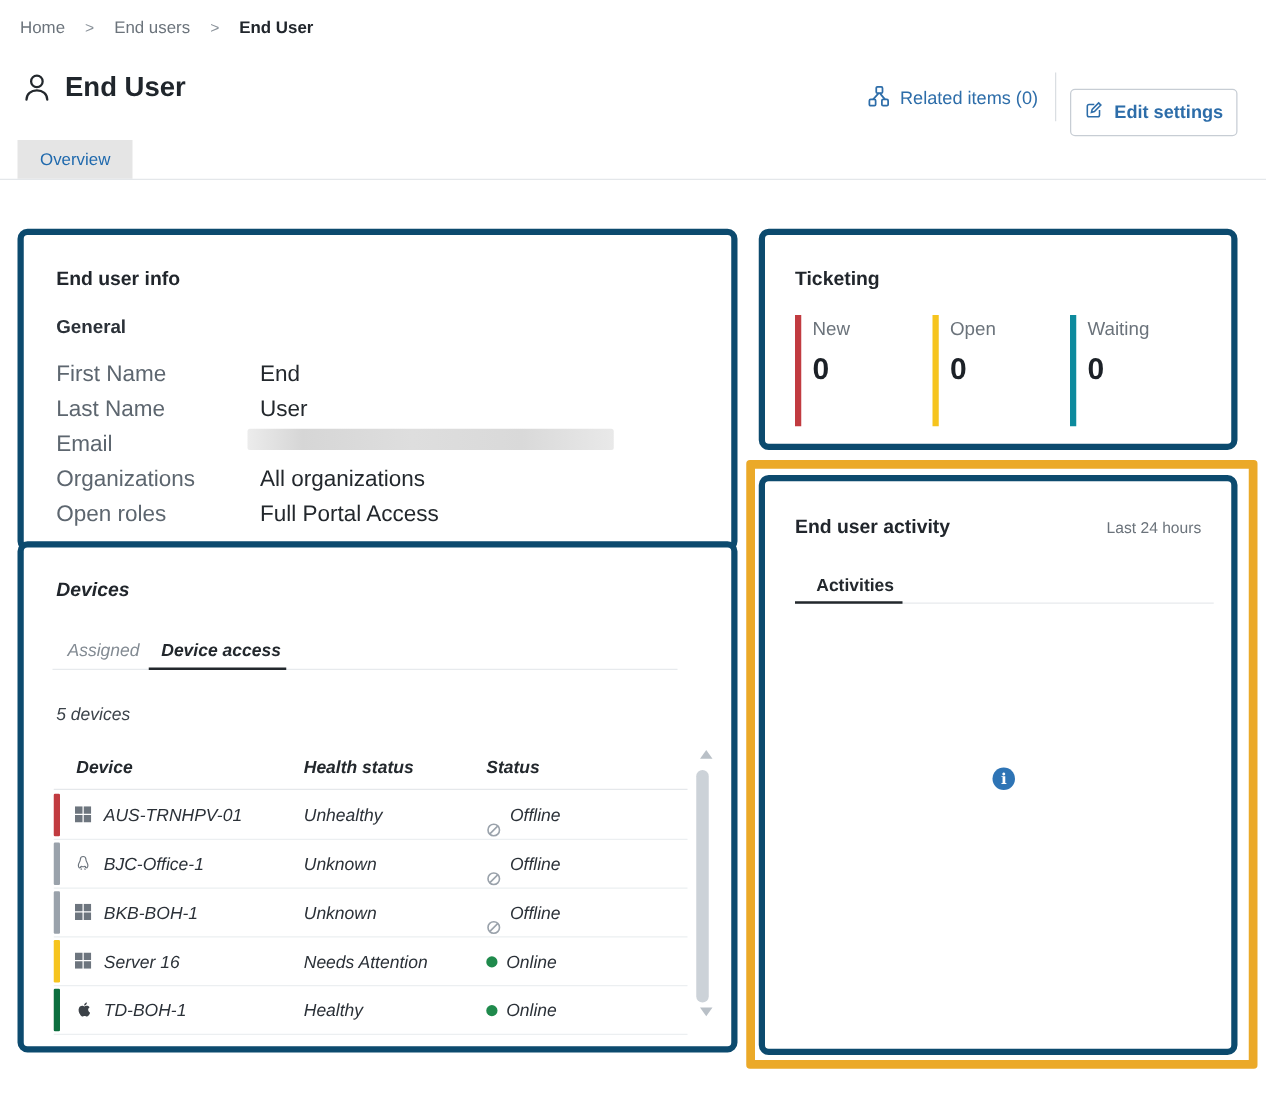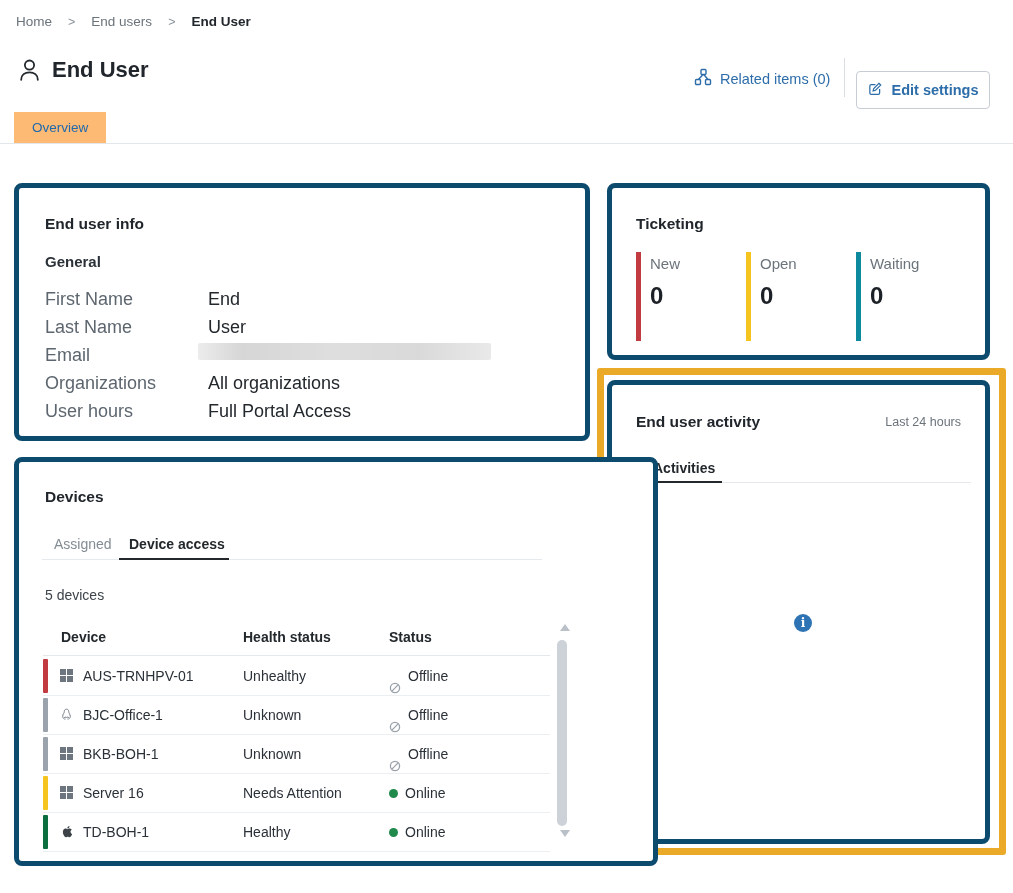--- a/index.html
+++ b/index.html
@@ -14,21 +14,21 @@
   .breadcrumb .current { color:#21262c; font-weight:700; }
 
   
   .title-icon { position:absolute; left:16px; top:57px; width:27px; height:27px; }
   .page-title { position:absolute; left:52px; top:57px; font-size:22px; font-weight:700; color:#20262c; }
   .related-items { position:absolute; left:694px; top:68px; display:flex; align-items:center; gap:8px; color:#2d6da9; font-size:14.5px; font-weight:500; cursor:pointer; }
   .hdr-divider { position:absolute; left:844px; top:58px; width:1px; height:39px; background:#dadee2; }
   .edit-btn { position:absolute; left:856px; top:59px; width:134px; height:38px; border:1px solid #c7cdd4; border-radius:4px; background:#fff; display:flex; align-items:center; justify-content:center; gap:8px; color:#2d6da9; font-size:14.5px; font-weight:600; cursor:pointer;margin-top:12px; }
 
   
-  .overview-tab { position:absolute; left:14px; top:112px; height:31px; padding:0 18px; background:#fdba74; color:#1f69ad; font-size:13.5px; font-weight:500; display:flex; align-items:center; cursor:pointer; }
+  .overview-tab { position:absolute; left:14px; top:112px; height:31px; padding:0 18px; background:#e5e5e5; color:#1f69ad; font-size:13.5px; font-weight:500; display:flex; align-items:center; cursor:pointer; }
   .tabs-line { position:absolute; left:0; top:143px; width:1013px; height:1px; background:#e4e7ea; }
 
   
   .card { position:absolute; background:#fff; border:5px solid #0c4a6e; border-radius:8px; }
   .card-title { position:absolute; font-size:15.5px; font-weight:700; color:#21262c; }
 
   
   .card-userinfo { left:14px; top:183px; width:576px; height:258px; }
   .ui-title { left:26px; top:27px; }
   .ui-section { position:absolute; left:26px; top:65px; font-size:15px; font-weight:600; color:#2b3138; }
@@ -53,21 +53,21 @@
   .ac-title { left:24px; top:28px; }
   .ac-range { position:absolute; right:24px; top:30px; font-size:12.5px; color:#6b737b; }
   .ac-tab { position:absolute; left:41px; top:75px; font-size:14px; font-weight:600; color:#23282d; cursor:pointer; }
   .ac-underline { position:absolute; left:24px; top:96px; width:86px; height:2px; background:#23282d; }
   .ac-grayline { position:absolute; left:24px; top:97px; width:335px; height:1px; background:#e7eaed; }
   .ac-info { position:absolute; left:182px; top:229px; width:18px; height:18px; border-radius:50%; background:#2e74b5; color:#fff;
     font-family:"DejaVu Serif", serif; font-weight:700; font-style:normal; font-size:12px; line-height:18px; text-align:center; }
   .ac-empty { position:absolute; left:0; top:257px; width:100%; text-align:center; font-size:14.5px; color:#6b737b; }
 
   
-  .card-devices { left:14px; top:457px; width:644px; height:409px; }
+  .card-devices { left:14px; top:433px; width:576px; height:409px;font-style:italic; }
   .dv-title { left:26px; top:26px; }
   .dv-tab { position:absolute; top:74px; font-size:14px; cursor:pointer; }
   .dv-tab-assigned { left:35px; color:#838b93; font-weight:400; }
   .dv-tab-access { left:110px; color:#23282d; font-weight:600; }
   .dv-underline { position:absolute; left:100px; top:96px; width:110px; height:2px; background:#23282d; }
   .dv-grayline { position:absolute; left:23px; top:97px; width:500px; height:1px; background:#e7eaed; }
   .dv-count { position:absolute; left:26px; top:125px; font-size:14px; color:#3c434a; }
   .dv-head { position:absolute; left:24px; top:163px; width:507px; height:31px; border-bottom:1px solid #e5e8eb; font-size:14px; font-weight:600; color:#23282d; }
   .dv-head span { position:absolute; top:4px; }
   .col-device { left:18px; } .col-health { left:200px; } .col-status { left:346px; }
@@ -148,21 +148,21 @@
     </div>
     <div class="ui-row" style="top:157px">
       <span class="ui-label">Email</span>
       <span class="redacted-bar"></span>
     </div>
     <div class="ui-row" style="top:185px">
       <span class="ui-label">Organizations</span>
       <span class="ui-value">All organizations</span>
     </div>
     <div class="ui-row" style="top:213px">
-      <span class="ui-label">User hours</span>
+      <span class="ui-label">Open roles</span>
       <span class="ui-value">Full Portal Access</span>
     </div>
   </div>
 
   <div class="card card-ticketing">
     <div class="card-title tk-title">Ticketing</div>
     <div class="tk-stat tk-0">
       <span class="bar" style="background: rgb(193, 59, 64);"></span>
       <span class="lbl">New</span>
       <span class="val">0</span>

